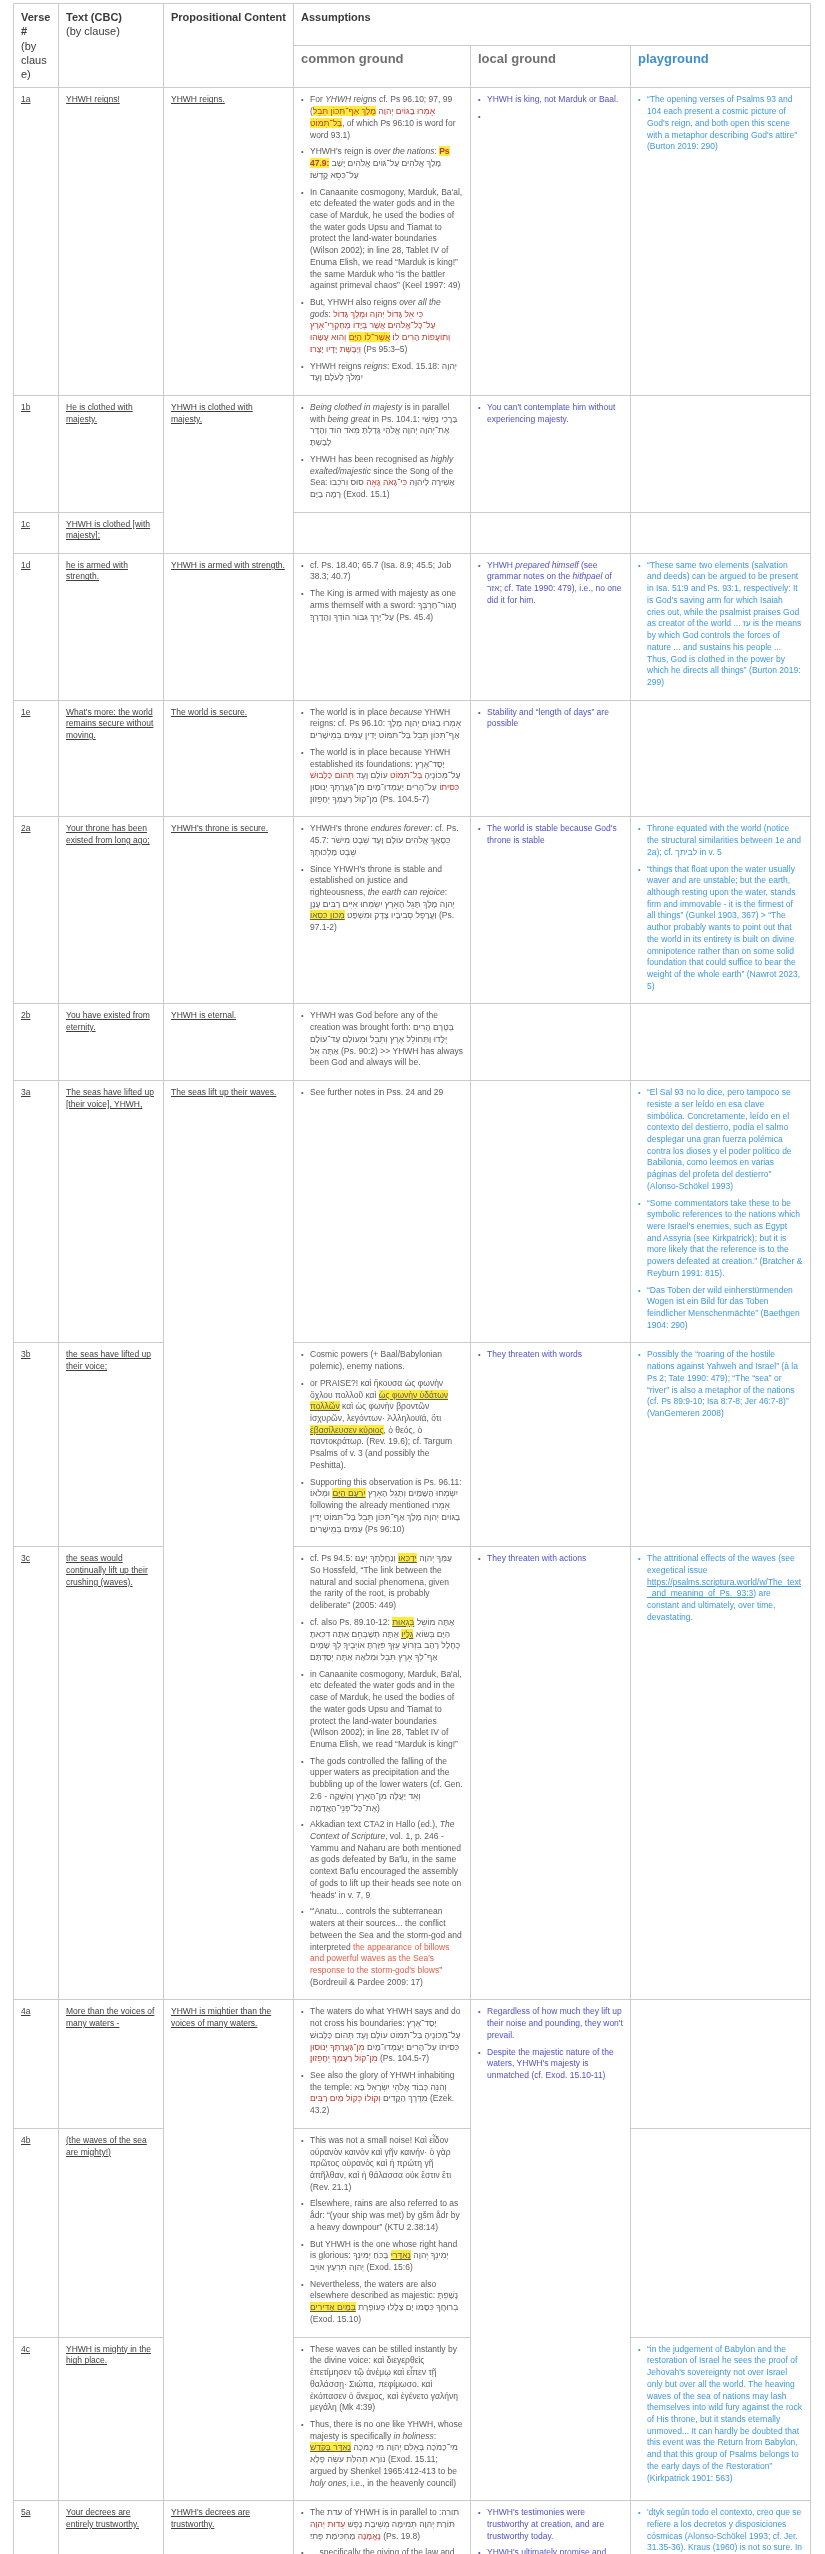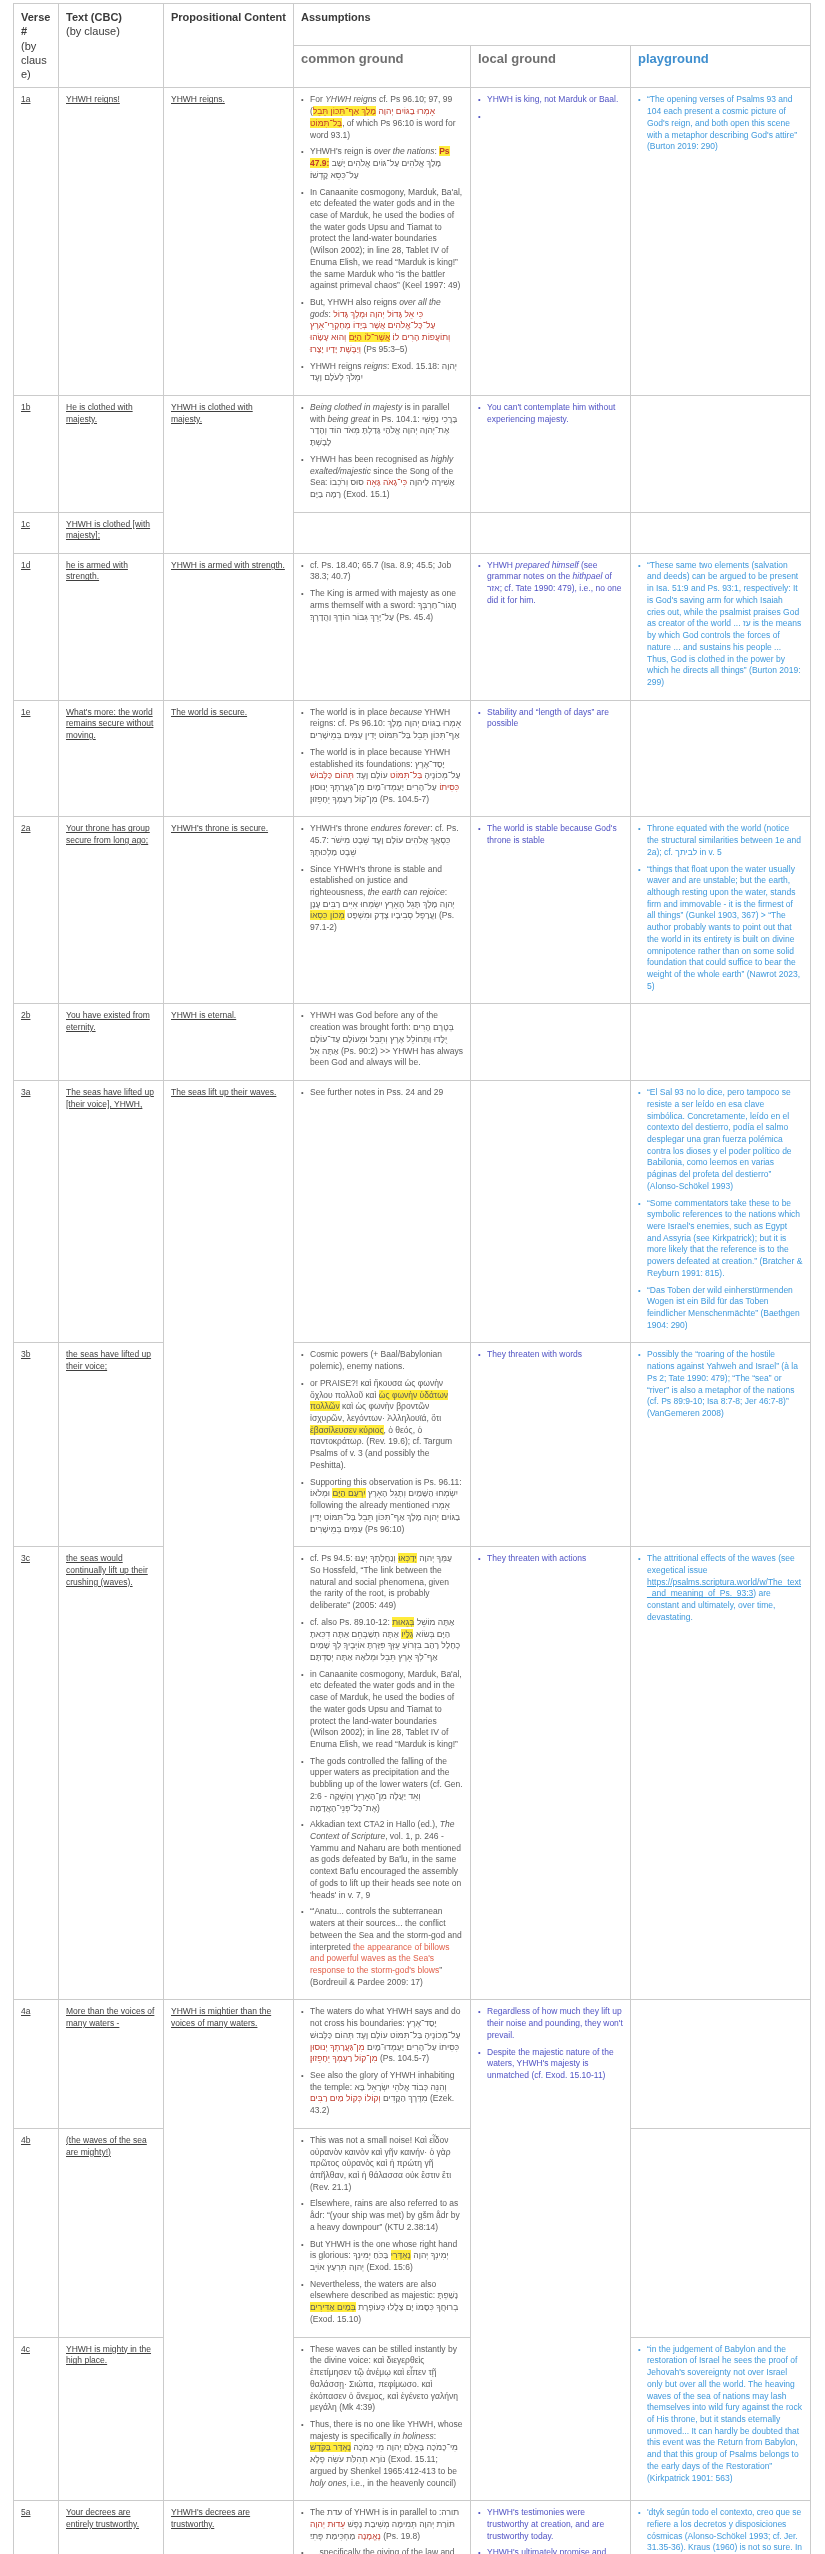--- a/index.html
+++ b/index.html
@@ -21,21 +21,21 @@
   td.common{color:var(--common);}
   td.local{color:var(--local);}
   td.play{color:var(--play);}
   .bl{display:flex;margin:0 0 5px 0;}
   .dt{flex:0 0 9px;font-size:7.5px;line-height:11.5px;text-align:left;}
   .ct{flex:1 1 auto;min-width:0;}
   .i{font-style:italic;}
   .b{font-weight:normal;}
   .he{color:var(--heb-red);}
   .or{color:var(--orange);}
-  .hl{background:var(--hl);}
+  .hl{background:var(--hl);text-decoration:underline;}
   .hlhe{background:var(--hl);color:var(--heb-red);}
   .hlbr{background:var(--hl);color:var(--heb-red);font-weight:bold;}
   .lnk{text-decoration:underline;cursor:pointer;}
   .subtxt{font-weight:normal;color:var(--head);}
 </style>
 </head>
 <body>
 
 <div class="page">
   <table>
@@ -183,21 +183,21 @@
           <td class="local">
             <div class="bl">
               <span class="dt">•</span>
               <span class="ct">Stability and “length of days” are possible</span>
             </div>
           </td>
           <td class="play"></td>
         </tr>
         <tr style="height: 151px;">
           <td class="verse">2a</td>
-          <td class="clause">Your throne has group secure from long ago;</td>
+          <td class="clause">Your throne has been existed from long ago;</td>
           <td class="prop">YHWH's throne is secure.</td>
           <td class="common">
             <div class="bl">
               <span class="dt">•</span>
               <span class="ct">YHWH's throne <span class="i">endures forever</span>: cf. Ps. 45.7: כִּסְאֲךָ אֱלֹהִים עוֹלָם וָעֶד שֵׁבֶט מִישֹׁר שֵׁבֶט מַלְכוּתֶךָ׃</span>
             </div>
             <div class="bl">
               <span class="dt">•</span>
               <span class="ct">Since YHWH's throne is stable and established on justice and righteousness, <span class="i">the earth can rejoice</span>: יְהוָה מָלָךְ תָּגֵל הָאָרֶץ יִשְׂמְחוּ אִיִּים רַבִּים׃ עָנָן וַעֲרָפֶל סְבִיבָיו צֶדֶק וּמִשְׁפָּט <span class="hl">מְכוֹן כִּסְאוֹ</span>׃ (Ps. 97.1-2)</span>
             </div>

